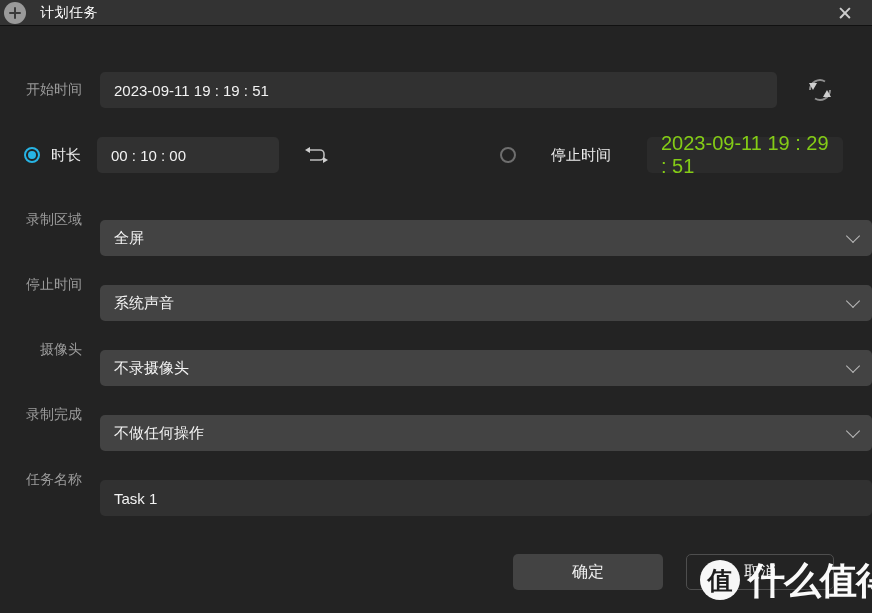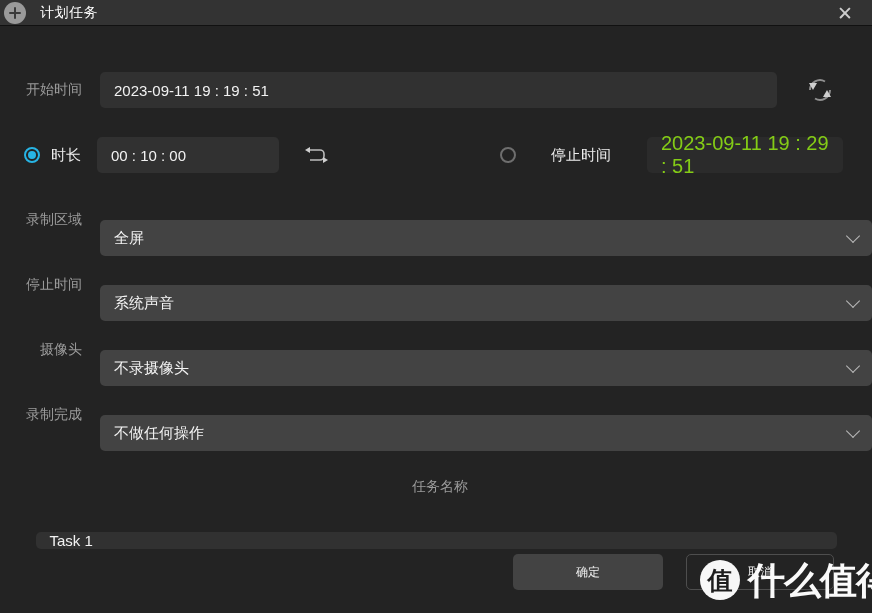--- a/index.html
+++ b/index.html
@@ -197,33 +197,33 @@
     background: #2b2b2b;
     color: #84cc16;
     font-size: 20px;
   }
 
   
   #row-area   { top: 202px; }
   #row-audio  { top: 267px; }
   #row-camera { top: 332px; }
   #row-after  { top: 397px; }
-  #row-name   { top: 478px; flex-direction: column; }
+  #row-name   { top: 462px; }
 
   .wide { width: 801px; margin-top: 36px; }
 
   
   .btn {
     position: absolute;
     height: 36px;
     border-radius: 5px;
     display: flex;
     align-items: center;
     justify-content: center;
-    font-size: 12px;
+    font-size: 16px;
     cursor: pointer;
   }
   #btn-ok {
     left: 513px;
     top: 554px;
     width: 150px;
     background: #434343;
     color: #f0f0f0;
   }
   #btn-cancel {

